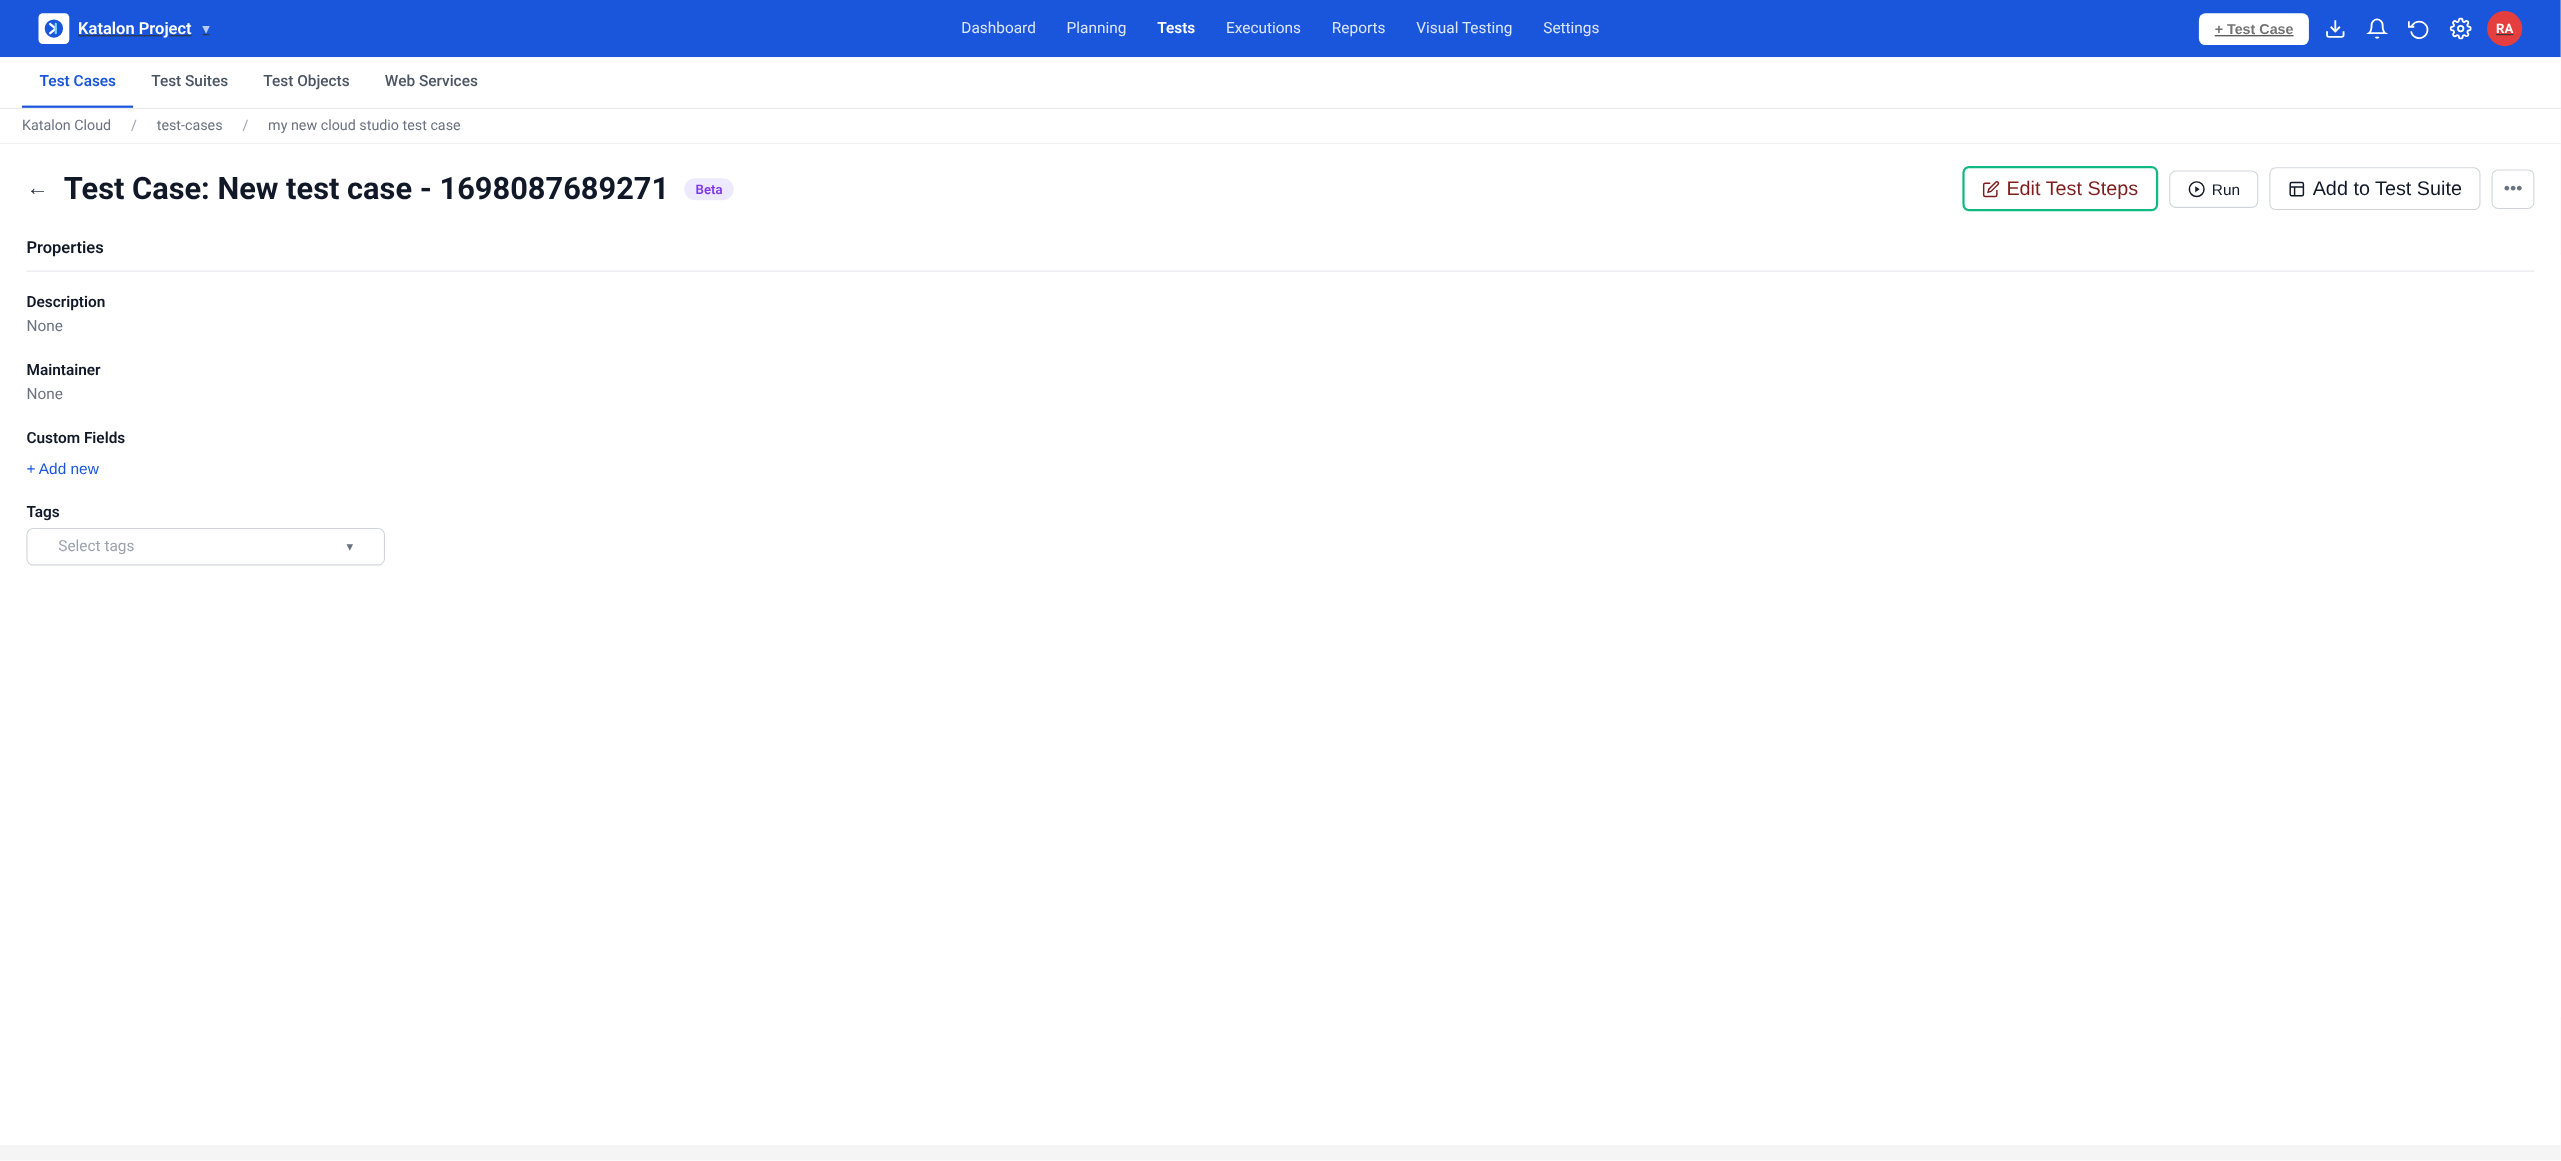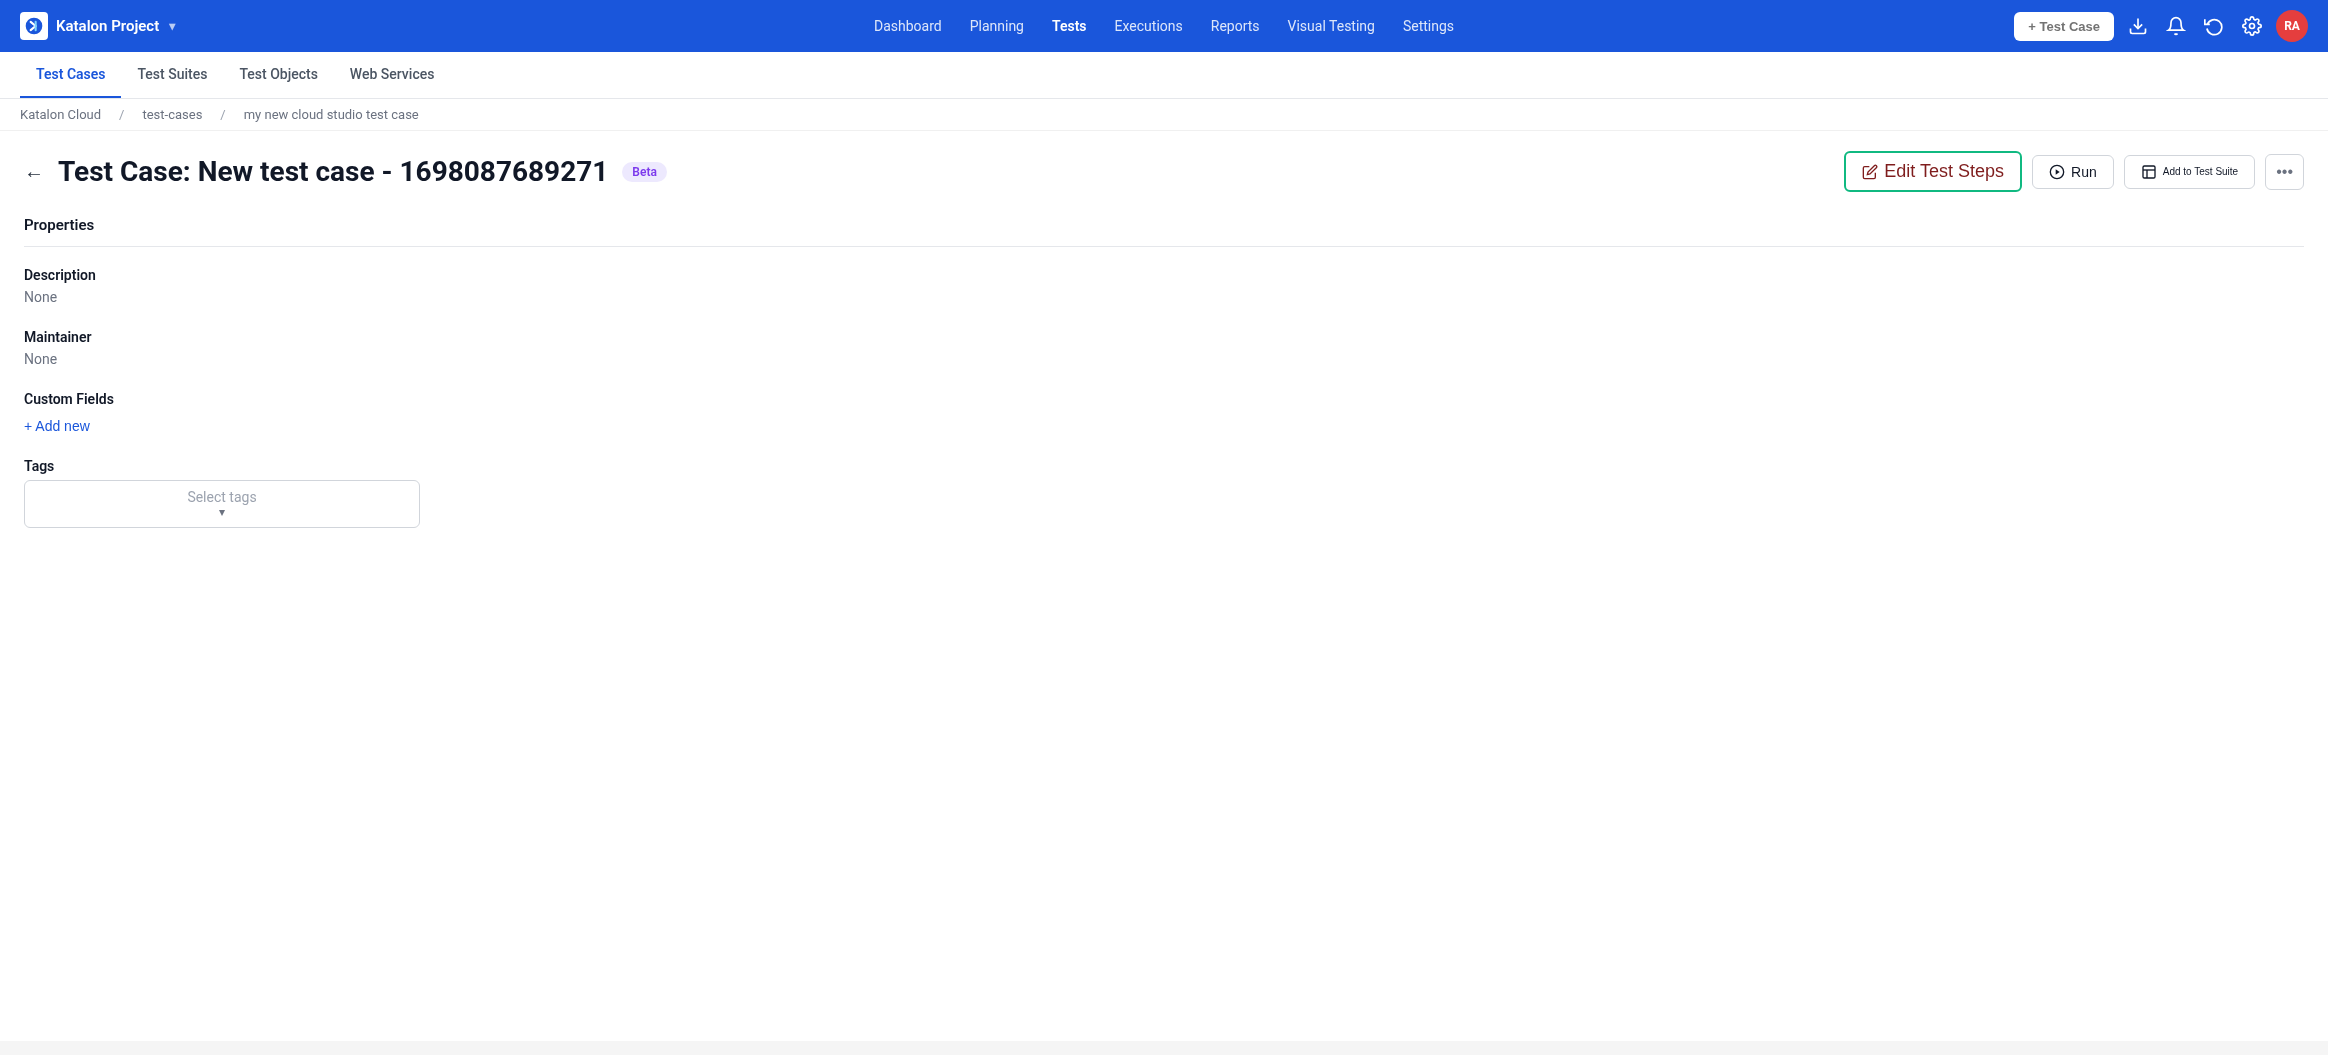--- a/index.html
+++ b/index.html
@@ -3,23 +3,24 @@
   <meta charset="utf-8">
   <style>
     * { box-sizing: border-box; margin: 0; padding: 0; }
     body { font-family: -apple-system, BlinkMacSystemFont, 'Segoe UI', Roboto, sans-serif; background: #f5f5f5; color: #333; }
 
     
     .top-nav {
       background: #1a56db;
       display: flex;
       align-items: center;
-      padding: 0 20px;
+      padding: 0 35px;
       height: 52px;
       gap: 8px;
+      text-decoration: underline;
     }
     .top-nav .brand {
       display: flex;
       align-items: center;
       gap: 8px;
       color: white;
       font-weight: 600;
       font-size: 15px;
       cursor: pointer;
     }
@@ -202,21 +203,21 @@
       display: flex;
       align-items: center;
       gap: 6px;
     }
     .btn-add-suite {
       background: white;
       border: 1px solid #d1d5db;
       color: #111827;
       padding: 8px 16px;
       border-radius: 6px;
-      font-size: 10px;
+      font-size: 18px;
       font-weight: 500;
       cursor: pointer;
       display: flex;
       align-items: center;
       gap: 6px;
     }
     .btn-more {
       background: white;
       border: 1px solid #d1d5db;
       color: #6b7280;
@@ -255,32 +256,31 @@
       cursor: pointer;
       display: flex;
       align-items: center;
       gap: 4px;
       background: none;
       border: none;
       padding: 0;
       margin-top: 11px;
     }
     .tags-select {
-      width: 396px;
+      width: 326px;
       border: 1px solid #d1d5db;
       border-radius: 6px;
       padding: 8px 28px;
       font-size: 14px;
       color: #9ca3af;
       background: white;
       cursor: pointer;
       display: flex;
       align-items: center;
       justify-content: space-between;
-      flex-direction: column;
     }
     .tags-select .chevron { color: #6b7280; font-size: 12px; }
   </style>
 </head>
 <body>
 
 <nav class="top-nav">
   <div class="brand">
     <div class="brand-logo">
       <svg viewBox="0 0 24 24" fill="none" xmlns="http://www.w3.org/2000/svg">

